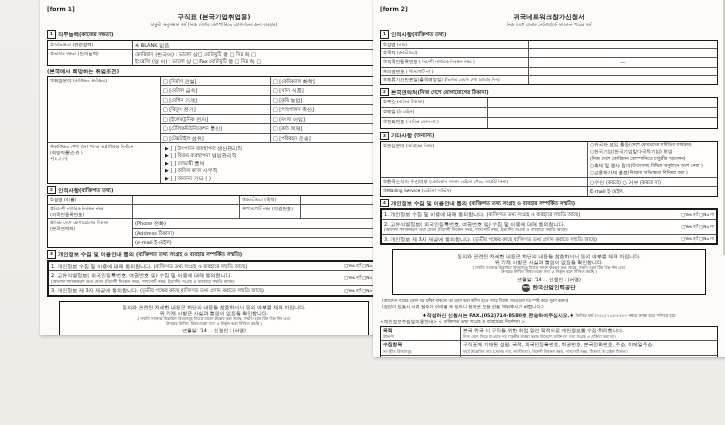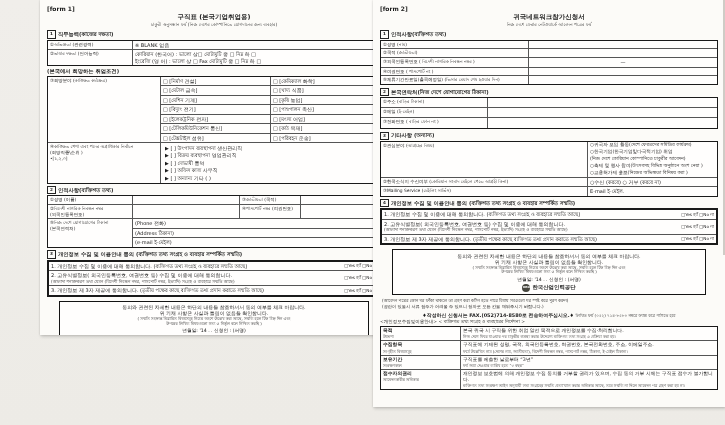--- a/index.html
+++ b/index.html
@@ -8,21 +8,21 @@
     font-family: "DejaVu Sans", "Liberation Sans", sans-serif;
     background:#efede9; color:#1c1c1c;
     font-size:5px; line-height:1.3; word-break:break-all;
   }
   .canvas { position:relative; width:725px; height:425px; overflow:hidden;
     background:linear-gradient(180deg,#f0eeea 0%,#edebe6 100%); }
   .canvas::after { content:""; position:absolute; right:0; top:0; width:2px; height:60%; background:#cfccc6; }
   .page { position:absolute; background:#fcfbf8; padding:3px 7px 2px;
     box-shadow:0 0 2px rgba(0,0,0,.18), 1px 2px 3px rgba(0,0,0,.14); overflow:hidden; }
   .page1 { left:19px; top:0; width:348px; height:335px;margin-left:21px; }
-  .page2 { left:373px; top:0; width:352px; height:407px; }
+  .page2 { left:373px; top:0; width:352px; height:357px; }
 
   .ftag { font-weight:bold; font-size:6px; margin:2px 0 1px; }
   .title { text-align:center; font-weight:bold; font-size:6.5px; line-height:1.15; }
   .subtitle { text-align:center; font-size:4.4px; color:#2a2a2a; margin:1px 0 2px; }
 
   .sech { font-size:5.3px; font-weight:bold; margin:2.5px 0 1px; display:flex; align-items:center; gap:2px; }
   .secn { border:1px solid #222; font-size:4.2px; line-height:1; padding:1px 2px; flex:none; }
 
   .tbl { border:1.6px solid #1a1a1a; background:#fffefd; margin-bottom:1px; }
   .tbl2 { border-width:2px; }

